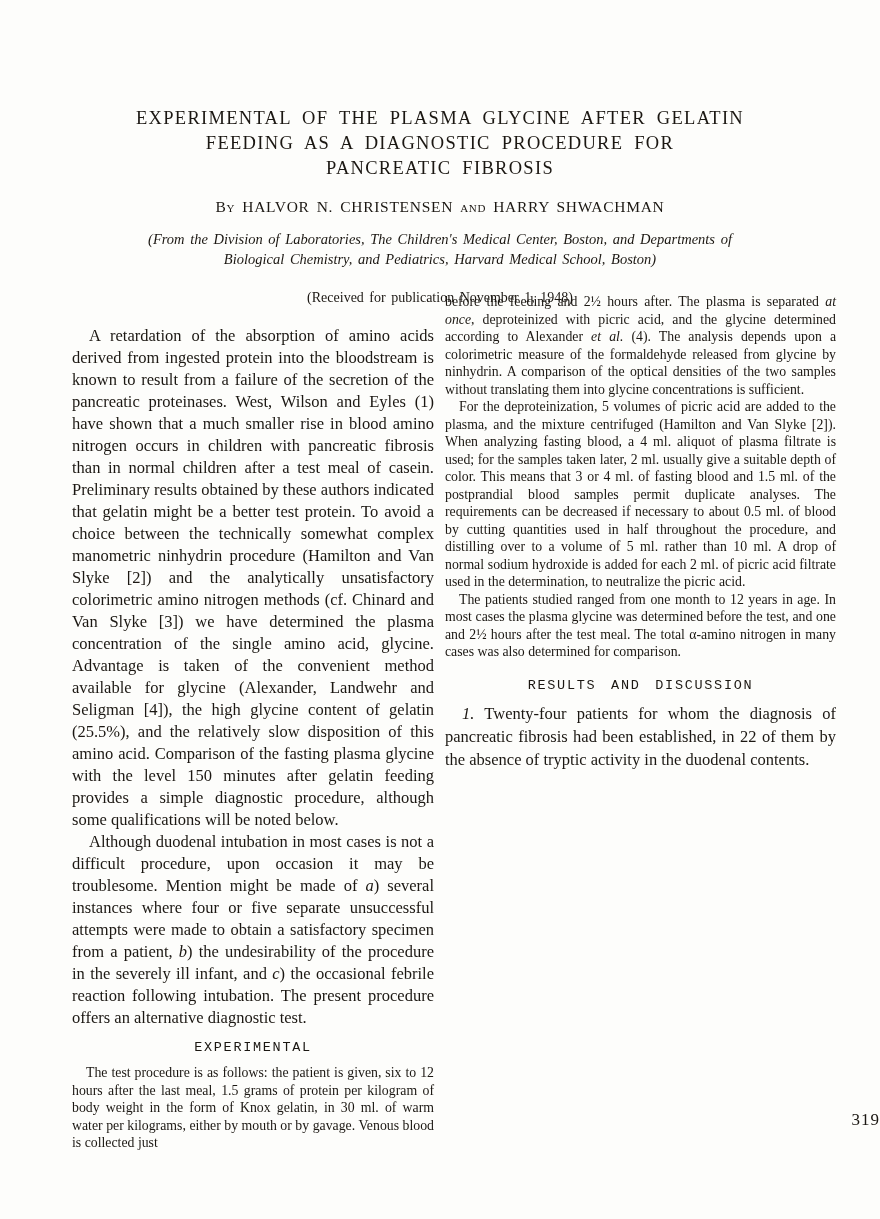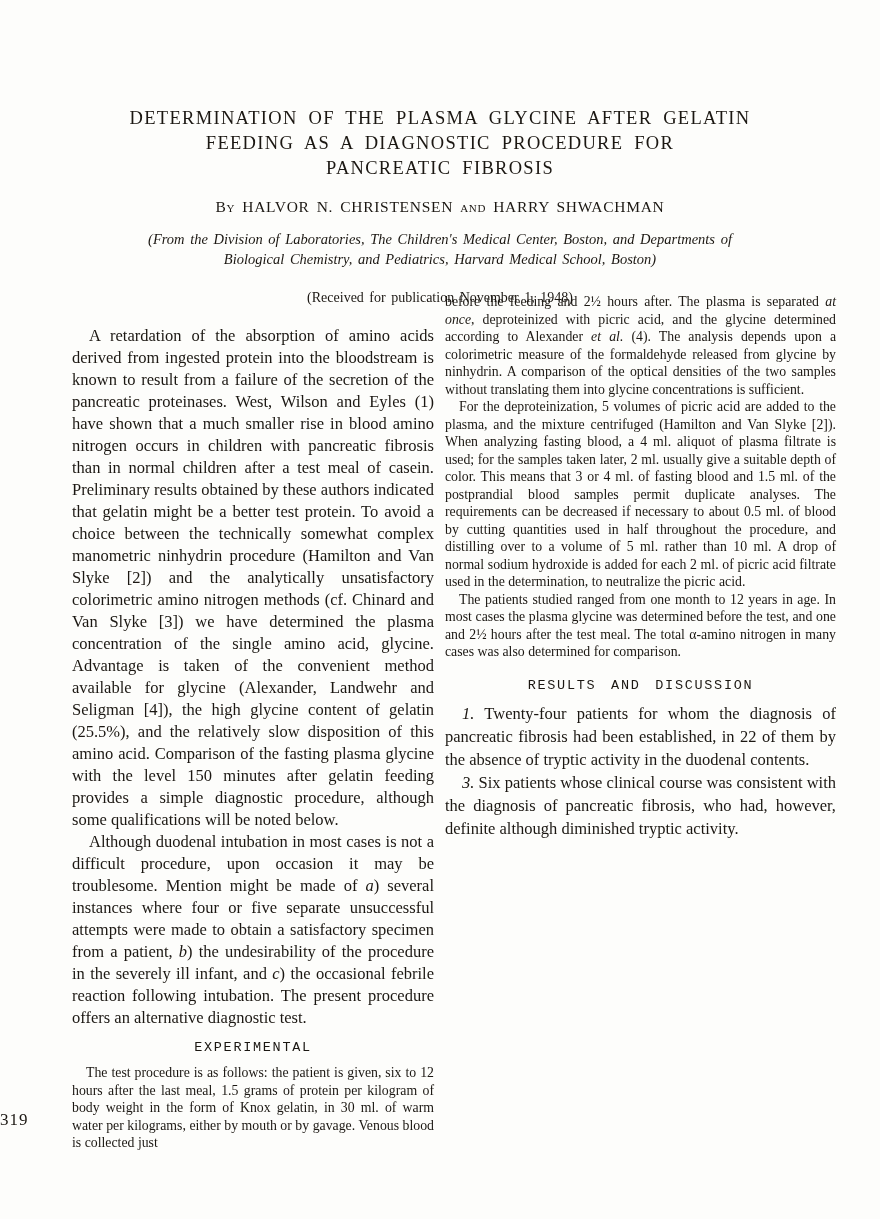--- a/index.html
+++ b/index.html
@@ -77,33 +77,33 @@
     font-family: Liberation Mono, monospace;
   }
   .section-heading.results {
     margin: 17px 0 9px 0;
   }
   .page-number {
     position: absolute;
     top: 1110px;
     left: 0;
     right: 0;
-    text-align: left;
+    text-align: right;
     font-size: 17px;
     letter-spacing: 1px;
   }
 </style>
 </head>
 <body>
 
 <div class="page">
 
   <header class="head">
     <h1 class="title">
-      <span class="title-line">DETERMINATION OF THE PLASMA GLYCINE AFTER GELATIN</span>
+      <span class="title-line">EXPERIMENTAL OF THE PLASMA GLYCINE AFTER GELATIN</span>
       <span class="title-line">FEEDING AS A DIAGNOSTIC PROCEDURE FOR</span>
       <span class="title-line">PANCREATIC FIBROSIS</span>
     </h1>
     <div class="byline"><span class="s-sc">By </span><span>HALVOR N. CHRISTENSEN </span><span class="s-sc">and</span><span> HARRY SHWACHMAN</span></div>
     <div class="affiliation">(From the Division of Laboratories, The Children's Medical Center, Boston, and Departments of Biological Chemistry, and Pediatrics, Harvard Medical School, Boston)</div>
     <div class="received">(Received for publication November 1, 1948)</div>
   </header>
 
   <section class="col col-left">
     <p class="body-lg indent"><span>A retardation of the absorption of amino acids derived from ingested protein into the bloodstream is known to result from a failure of the secretion of the pancreatic proteinases. West, Wilson and Eyles (1) have shown that a much smaller rise in blood amino nitrogen occurs in children with pancreatic fibrosis than in normal children after a test meal of casein. Preliminary results obtained by these authors indicated that gelatin might be a better test protein. To avoid a choice between the technically somewhat complex manometric ninhydrin procedure (Hamilton and Van Slyke [2]) and the analytically unsatisfactory colorimetric amino nitrogen methods (cf. Chinard and Van Slyke [3]) we have determined the plasma concentration of the single amino acid, glycine. Advantage is taken of the convenient method available for glycine (Alexander, Landwehr and Seligman [4]), the high glycine content of gelatin (25.5%), and the relatively slow disposition of this amino acid. Comparison of the fasting plasma glycine with the level 150 minutes after gelatin feeding provides a simple diagnostic procedure, although some qualifications will be noted below.</span></p>
@@ -111,18 +111,17 @@
     <h2 class="section-heading">EXPERIMENTAL</h2>
     <p class="body-sm indent"><span>The test procedure is as follows: the patient is given, six to 12 hours after the last meal, 1.5 grams of protein per kilogram of body weight in the form of Knox gelatin, in 30 ml. of warm water per kilograms, either by mouth or by gavage. Venous blood is collected just</span></p>
   </section>
 
   <section class="col col-right">
     <p class="body-sm no-indent"><span>before the feeding and 2½ hours after. The plasma is separated </span><span class="s-i">at once</span><span>, deproteinized with picric acid, and the glycine determined according to Alexander </span><span class="s-i">et al.</span><span> (4). The analysis depends upon a colorimetric measure of the formaldehyde released from glycine by ninhydrin. A comparison of the optical densities of the two samples without translating them into glycine concentrations is sufficient.</span></p>
     <p class="body-sm indent"><span>For the deproteinization, 5 volumes of picric acid are added to the plasma, and the mixture centrifuged (Hamilton and Van Slyke [2]). When analyzing fasting blood, a 4 ml. aliquot of plasma filtrate is used; for the samples taken later, 2 ml. usually give a suitable depth of color. This means that 3 or 4 ml. of fasting blood and 1.5 ml. of the postprandial blood samples permit duplicate analyses. The requirements can be decreased if necessary to about 0.5 ml. of blood by cutting quantities used in half throughout the procedure, and distilling over to a volume of 5 ml. rather than 10 ml. A drop of normal sodium hydroxide is added for each 2 ml. of picric acid filtrate used in the determination, to neutralize the picric acid.</span></p>
     <p class="body-sm indent"><span>The patients studied ranged from one month to 12 years in age. In most cases the plasma glycine was determined before the test, and one and 2½ hours after the test meal. The total α-amino nitrogen in many cases was also determined for comparison.</span></p>
     <h2 class="section-heading results">RESULTS AND DISCUSSION</h2>
     <p class="body-lg loose indent"><span class="s-i">1.</span><span> Twenty-four patients for whom the diagnosis of pancreatic fibrosis had been established, in 22 of them by the absence of tryptic activity in the duodenal contents.</span></p>
-    <p class="body-lg loose indent"><span class="s-i">3.</span><span> Six patients whose clinical course was consistent with the diagnosis of pancreatic fibrosis, who had, however, definite although diminished tryptic activity.</span></p>
   </section>
 
   <div class="page-number">319</div>
 
 </div>
 
 </body></html>

